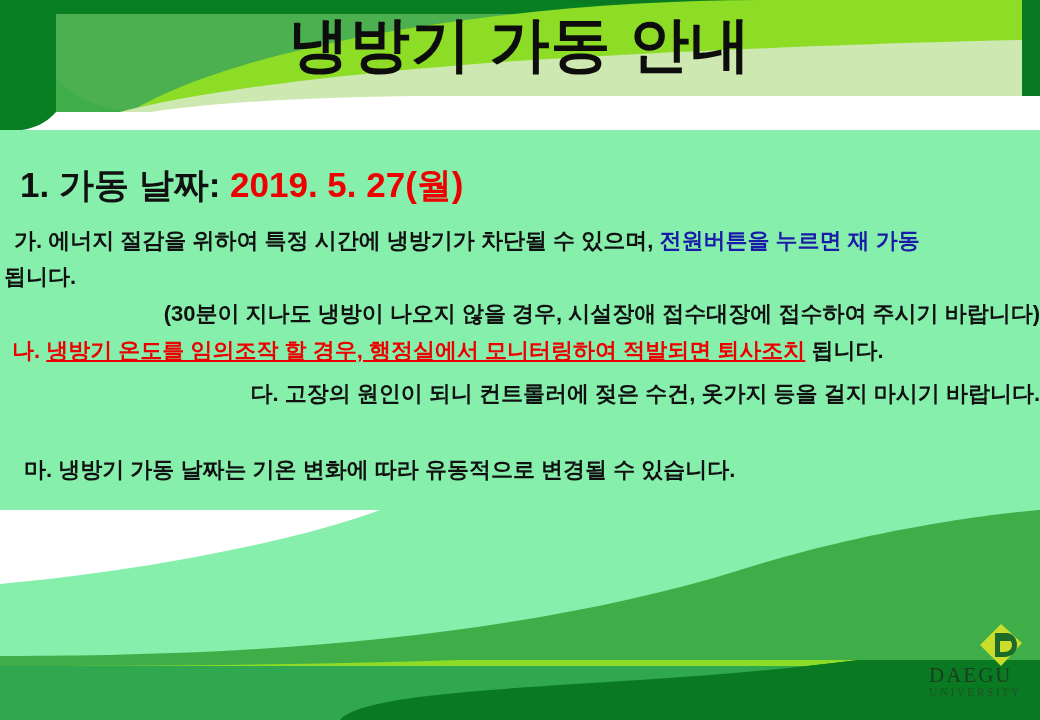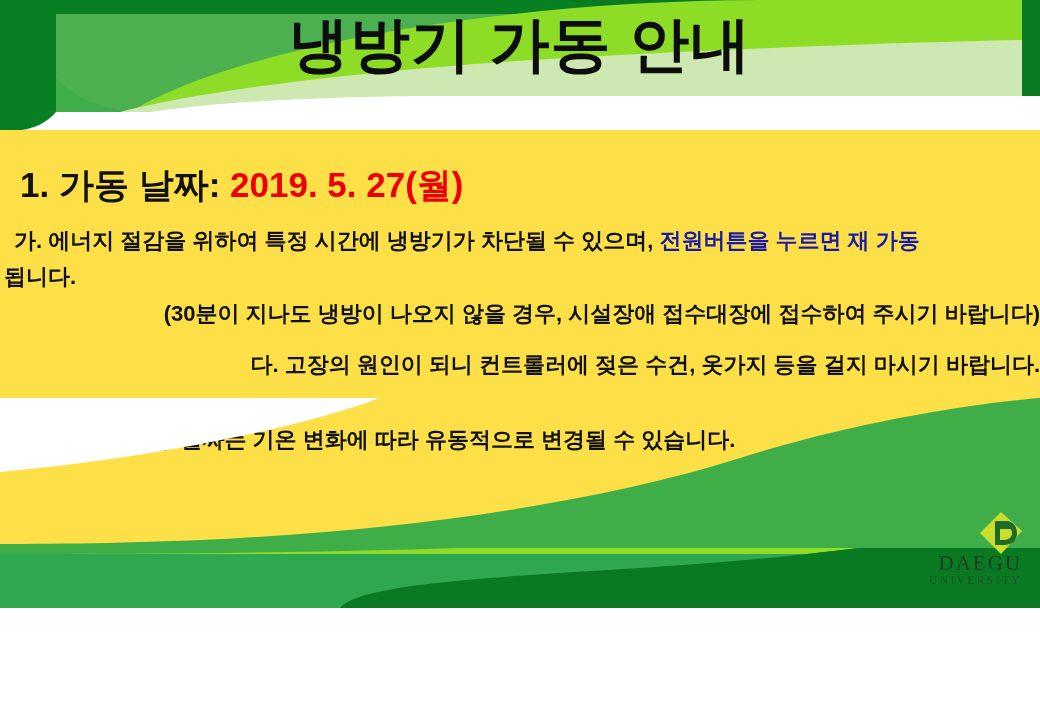--- a/index.html
+++ b/index.html
@@ -7,23 +7,23 @@
     margin: 0;
     padding: 0;
     background: #ffffff;
   }
   body {
     font-family: "Liberation Sans", "DejaVu Sans", sans-serif;
   }
   #slide {
     position: relative;
     width: 1040px;
-    height: 608px;
+    height: 720px;
     overflow: hidden;
-    background: #fde047;
+    background: #86efac;
   }
 
   
   #header-deco {
     position: absolute;
     left: 0; top: 0;
     width: 1040px;
     height: 130px;
     overflow: hidden;
     pointer-events: none;
@@ -108,21 +108,21 @@
     position: absolute;
     right: 4px;
     top: 0;
     width: 46px;
     height: 46px;
   }
   #logo-text {
     position: absolute;
     right: 6px;
     bottom: 4px;
-    text-align: right;
+    text-align: left;
     line-height: 1;
   }
   #logo-daegu {
     font-size: 21px;
     letter-spacing: 2px;
     color: #1d3b22;
     font-family: "Liberation Serif", "DejaVu Serif", serif;
     display: block;
   }
   #logo-university {
@@ -183,20 +183,25 @@
     <div class="line sub-line indent-b">
       <span class="black">됩니다.</span>
     </div>
     <div class="gap-sm"></div>
     <div class="line sub-line indent-e">
       <span class="black">(30분이 지나도 냉방이 나오지 않을 경우, 시설장애 접수대장에 접수하여 주시기 바랍니다)</span>
     </div>
 
     <div class="gap-sm"></div>
 
+    <div class="line sub-line indent-c">
+      <span class="red">나.</span>
+      <span class="red ul">냉방기 온도를 임의조작 할 경우, 행정실에서 모니터링하여 적발되면 퇴사조치</span>
+      <span class="black">됩니다.</span>
+    </div>
     <div class="gap-sm"></div>
 
     <div class="gap-sm"></div>
 
     <div class="line sub-line indent-e">
       <span class="black">다.</span>
       <span class="black">고장의 원인이 되니 컨트롤러에 젖은 수건, 옷가지 등을 걸지 마시기 바랍니다.</span>
     </div>
 
     <div class="gap-lg"></div>

